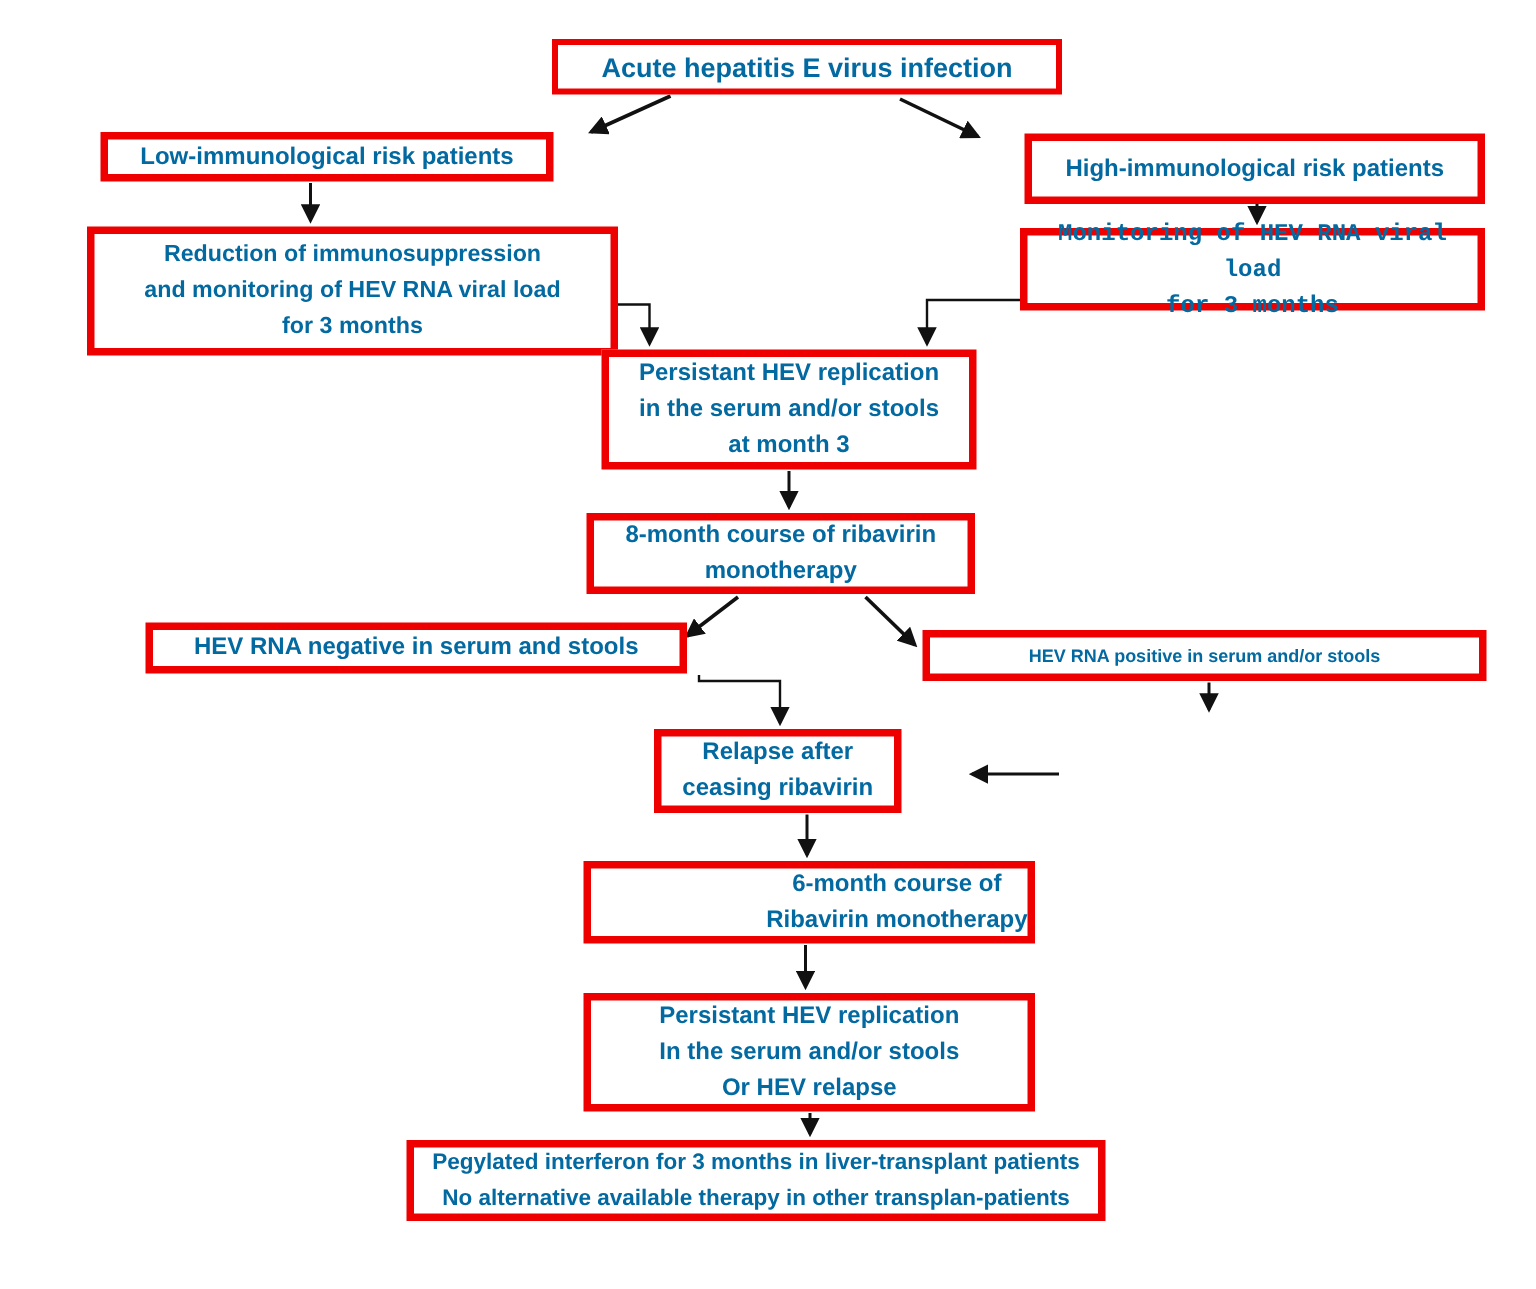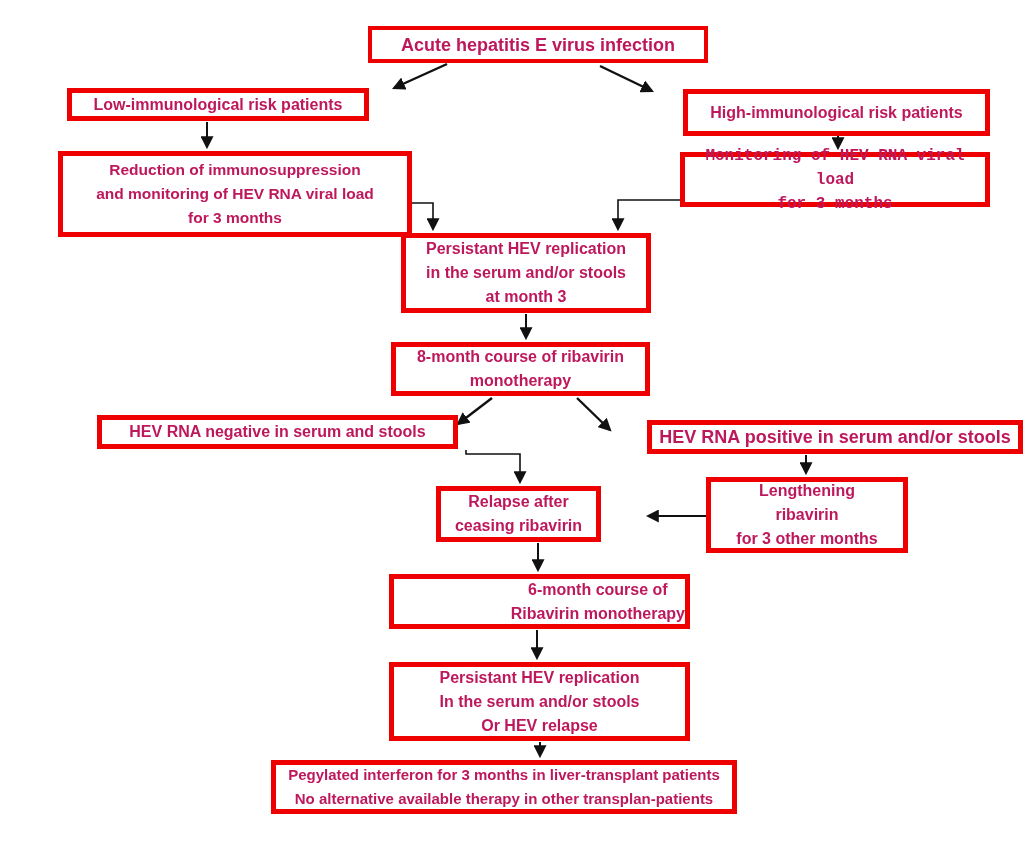--- a/index.html
+++ b/index.html
@@ -13,21 +13,21 @@
   #canvas{position:absolute;left:0;top:0;width:1024px;height:859px;}
   .node{
     position:absolute;
     box-sizing:border-box;
     border:5px solid #ee0000;
     background:#ffffff;
     display:flex;
     align-items:center;
     justify-content:center;
     text-align:center;
-    color:#be185d;
+    color:#0369a1;
     font-weight:bold;
     white-space:pre-line;
     line-height:24px;
     font-size:16px;
     z-index:2;
   }
   .node .label{white-space:pre-line;}
   #connectors{position:absolute;left:0;top:0;z-index:1;}
   #connectors polyline, #connectors line{fill:none;stroke:#111111;}
   .thin{stroke-width:1.6;}
@@ -36,21 +36,21 @@
 
   
   .n-title   {left:368px;top:26px;width:340px;height:37px;border-width:4px;font-size:18px;}
   .n-low     {left:67px; top:88px; width:302px;height:33px;}
   .n-high    {left:683px;top:89px; width:307px;height:47px;}
   .n-reduce  {left:26px; top:151px;width:354px;height:86px;font-size:15.5px;margin-left:32px;}
   .n-monitor {left:680px;top:152px;width:310px;height:55px;font-family:Liberation Mono, monospace;}
   .n-persist1{left:401px;top:233px;width:250px;height:80px;}
   .n-course3 {left:391px;top:342px;width:259px;height:54px;}
   .n-negative{left:97px; top:415px;width:361px;height:34px;}
-  .n-positive{left:647px;top:420px;width:376px;height:34px;font-size:18px;}
+  .n-positive{left:615px;top:420px;width:376px;height:34px;font-size:12px;}
   .n-relapse {left:436px;top:486px;width:165px;height:56px;}
   .n-length  {left:706px;top:477px;width:202px;height:76px;}
   .n-course6 {left:389px;top:574px;width:301px;height:55px;justify-content:flex-end;}
   .n-persist2{left:389px;top:662px;width:301px;height:79px;}
   .n-peg     {left:271px;top:760px;width:466px;height:54px;font-size:15px;}
 </style>
 </head>
 <body>
 
 <div id="canvas">
@@ -127,25 +127,20 @@
 
   <div class="node n-positive">
     <span class="label">HEV RNA positive in serum and/or stools</span>
   </div>
 
   <div class="node n-relapse">
     <span class="label">Relapse after
 ceasing ribavirin</span>
   </div>
 
-  <div class="node n-length">
-    <span class="label">Lengthening
-ribavirin
-for 3 other months</span>
-  </div>
 
   <div class="node n-course6">
     <span class="label">6-month course of
 Ribavirin monotherapy</span>
   </div>
 
   <div class="node n-persist2">
     <span class="label">Persistant HEV replication
 In the serum and/or stools
 Or HEV relapse</span>

